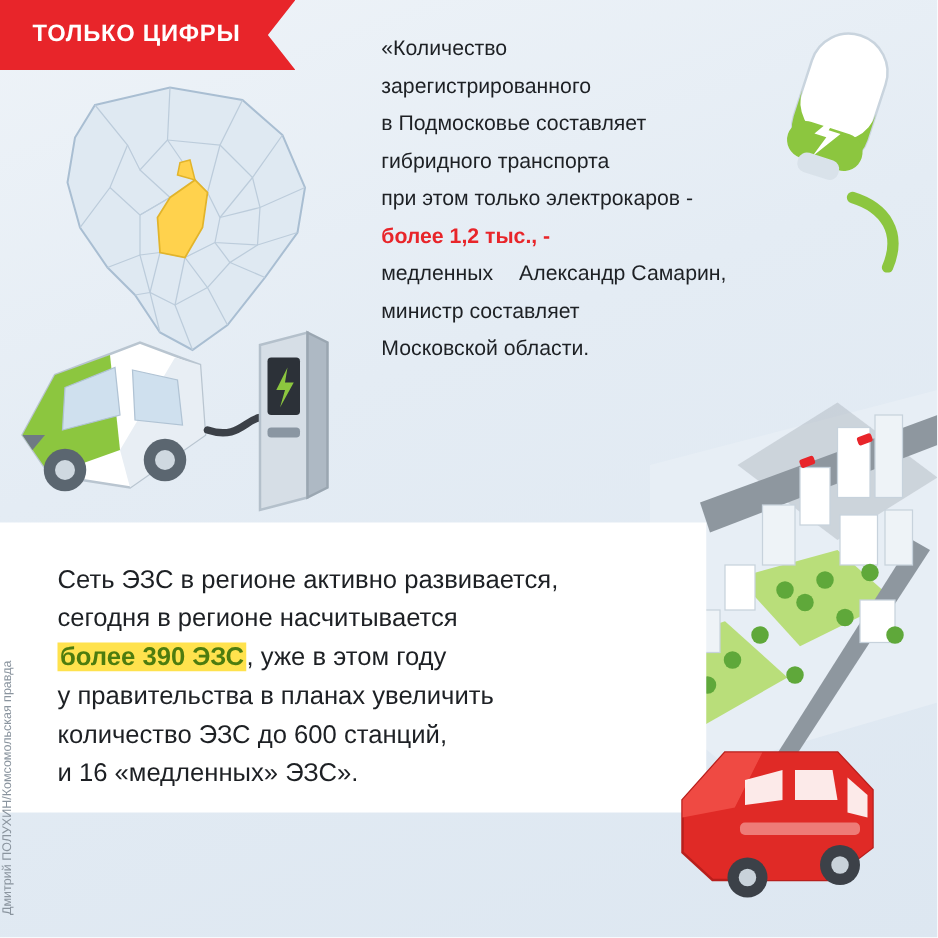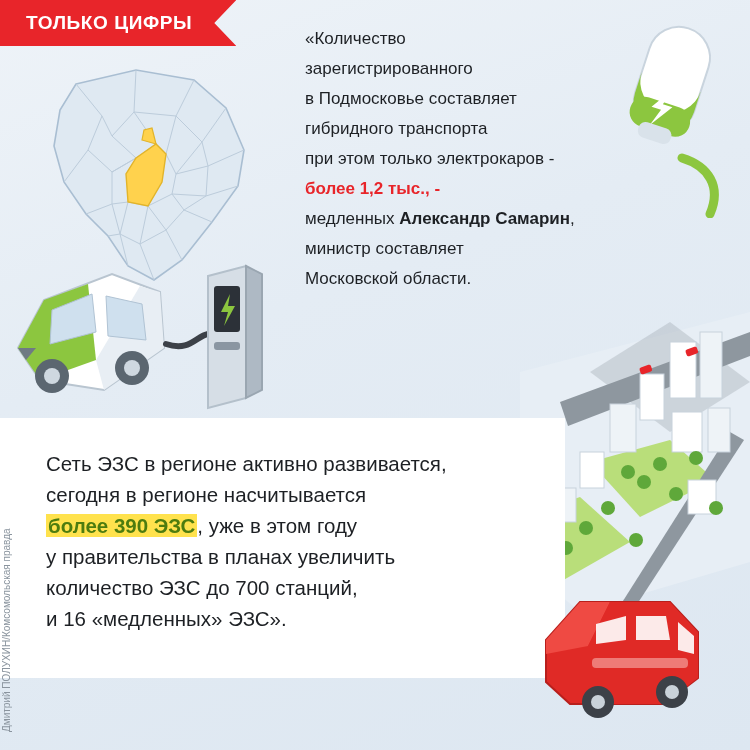--- a/index.html
+++ b/index.html
@@ -19,21 +19,21 @@
     height: 750px;
     background: linear-gradient(160deg, #eef3f8 0%, #e4ecf4 40%, #dde7f1 100%);
     overflow: hidden;
   }
 
   
   .ribbon {
     position: absolute;
     top: 0;
     left: 0;
-    height: 46px;
+    height: 56px;
     background: #e8252a;
     color: #ffffff;
     font-size: 19px;
     font-weight: bold;
     letter-spacing: 0.6px;
     display: flex;
     align-items: center;
     padding: 0 44px 0 26px;
     clip-path: polygon(0 0, 100% 0, calc(100% - 22px) 50%, 100% 100%, 0 100%);
     z-index: 40;
@@ -58,21 +58,22 @@
     font-size: 17px;
     line-height: 30px;
     color: #1d2024;
     z-index: 30;
   }
   .quote .red {
     color: #e8252a;
     font-weight: bold;
   }
   .quote .name {
-    font-weight: bold;
+    font-weight: normal;
+    margin-left: 16px;
   }
 
   
   .plug {
     position: absolute;
     right: 10px;
     top: 18px;
     width: 150px;
     height: 200px;
     z-index: 10;
@@ -98,21 +99,21 @@
     z-index: 8;
   }
 
   
   .panel {
     position: absolute;
     left: 0;
     top: 418px;
     width: 565px;
     background: #ffffff;
-    padding: 30px 26px 44px 46px;
+    padding: 30px 26px 16px 46px;
     box-sizing: border-box;
     z-index: 25;
   }
   .panel p {
     margin: 0;
     font-size: 20.5px;
     line-height: 31px;
     color: #1d2024;
   }
   .panel .hl {
@@ -300,21 +301,21 @@
     </svg>
   </div>
 
   <div class="panel">
     <p>Сеть ЭЗС в регионе активно развивается,</p>
     <p>сегодня в регионе насчитывается</p>
     <p>
       <span class="hl">более 390 ЭЗС</span><span>, уже в этом году</span>
     </p>
     <p>у правительства в планах увеличить</p>
-    <p>количество ЭЗС до 700 станций,</p>
+    <p>количество ЭЗС до 600 станций,</p>
     <p>и 16 «медленных» ЭЗС».</p>
   </div>
 
   <div class="bus">
     <svg viewBox="0 0 200 150" width="200" height="150">
       <path d="M24 62 L58 24 L148 24 L176 54 L176 100 L142 126 L48 126 L24 104 Z" fill="#e02a26" stroke="#b81f1c" stroke-width="2"></path>
       <path d="M24 62 L58 24 L88 24 L66 68 L24 76 Z" fill="#ef4a43"></path>
       <path d="M66 68 L88 24 L148 24 L176 54 L176 100 L142 126 L66 126 Z" fill="#e02a26"></path>
       <path d="M74 46 L104 38 L104 62 L74 66 Z" fill="#ffffff" opacity="0.9"></path>
       <path d="M114 38 L144 38 L148 62 L114 62 Z" fill="#ffffff" opacity="0.9"></path>

